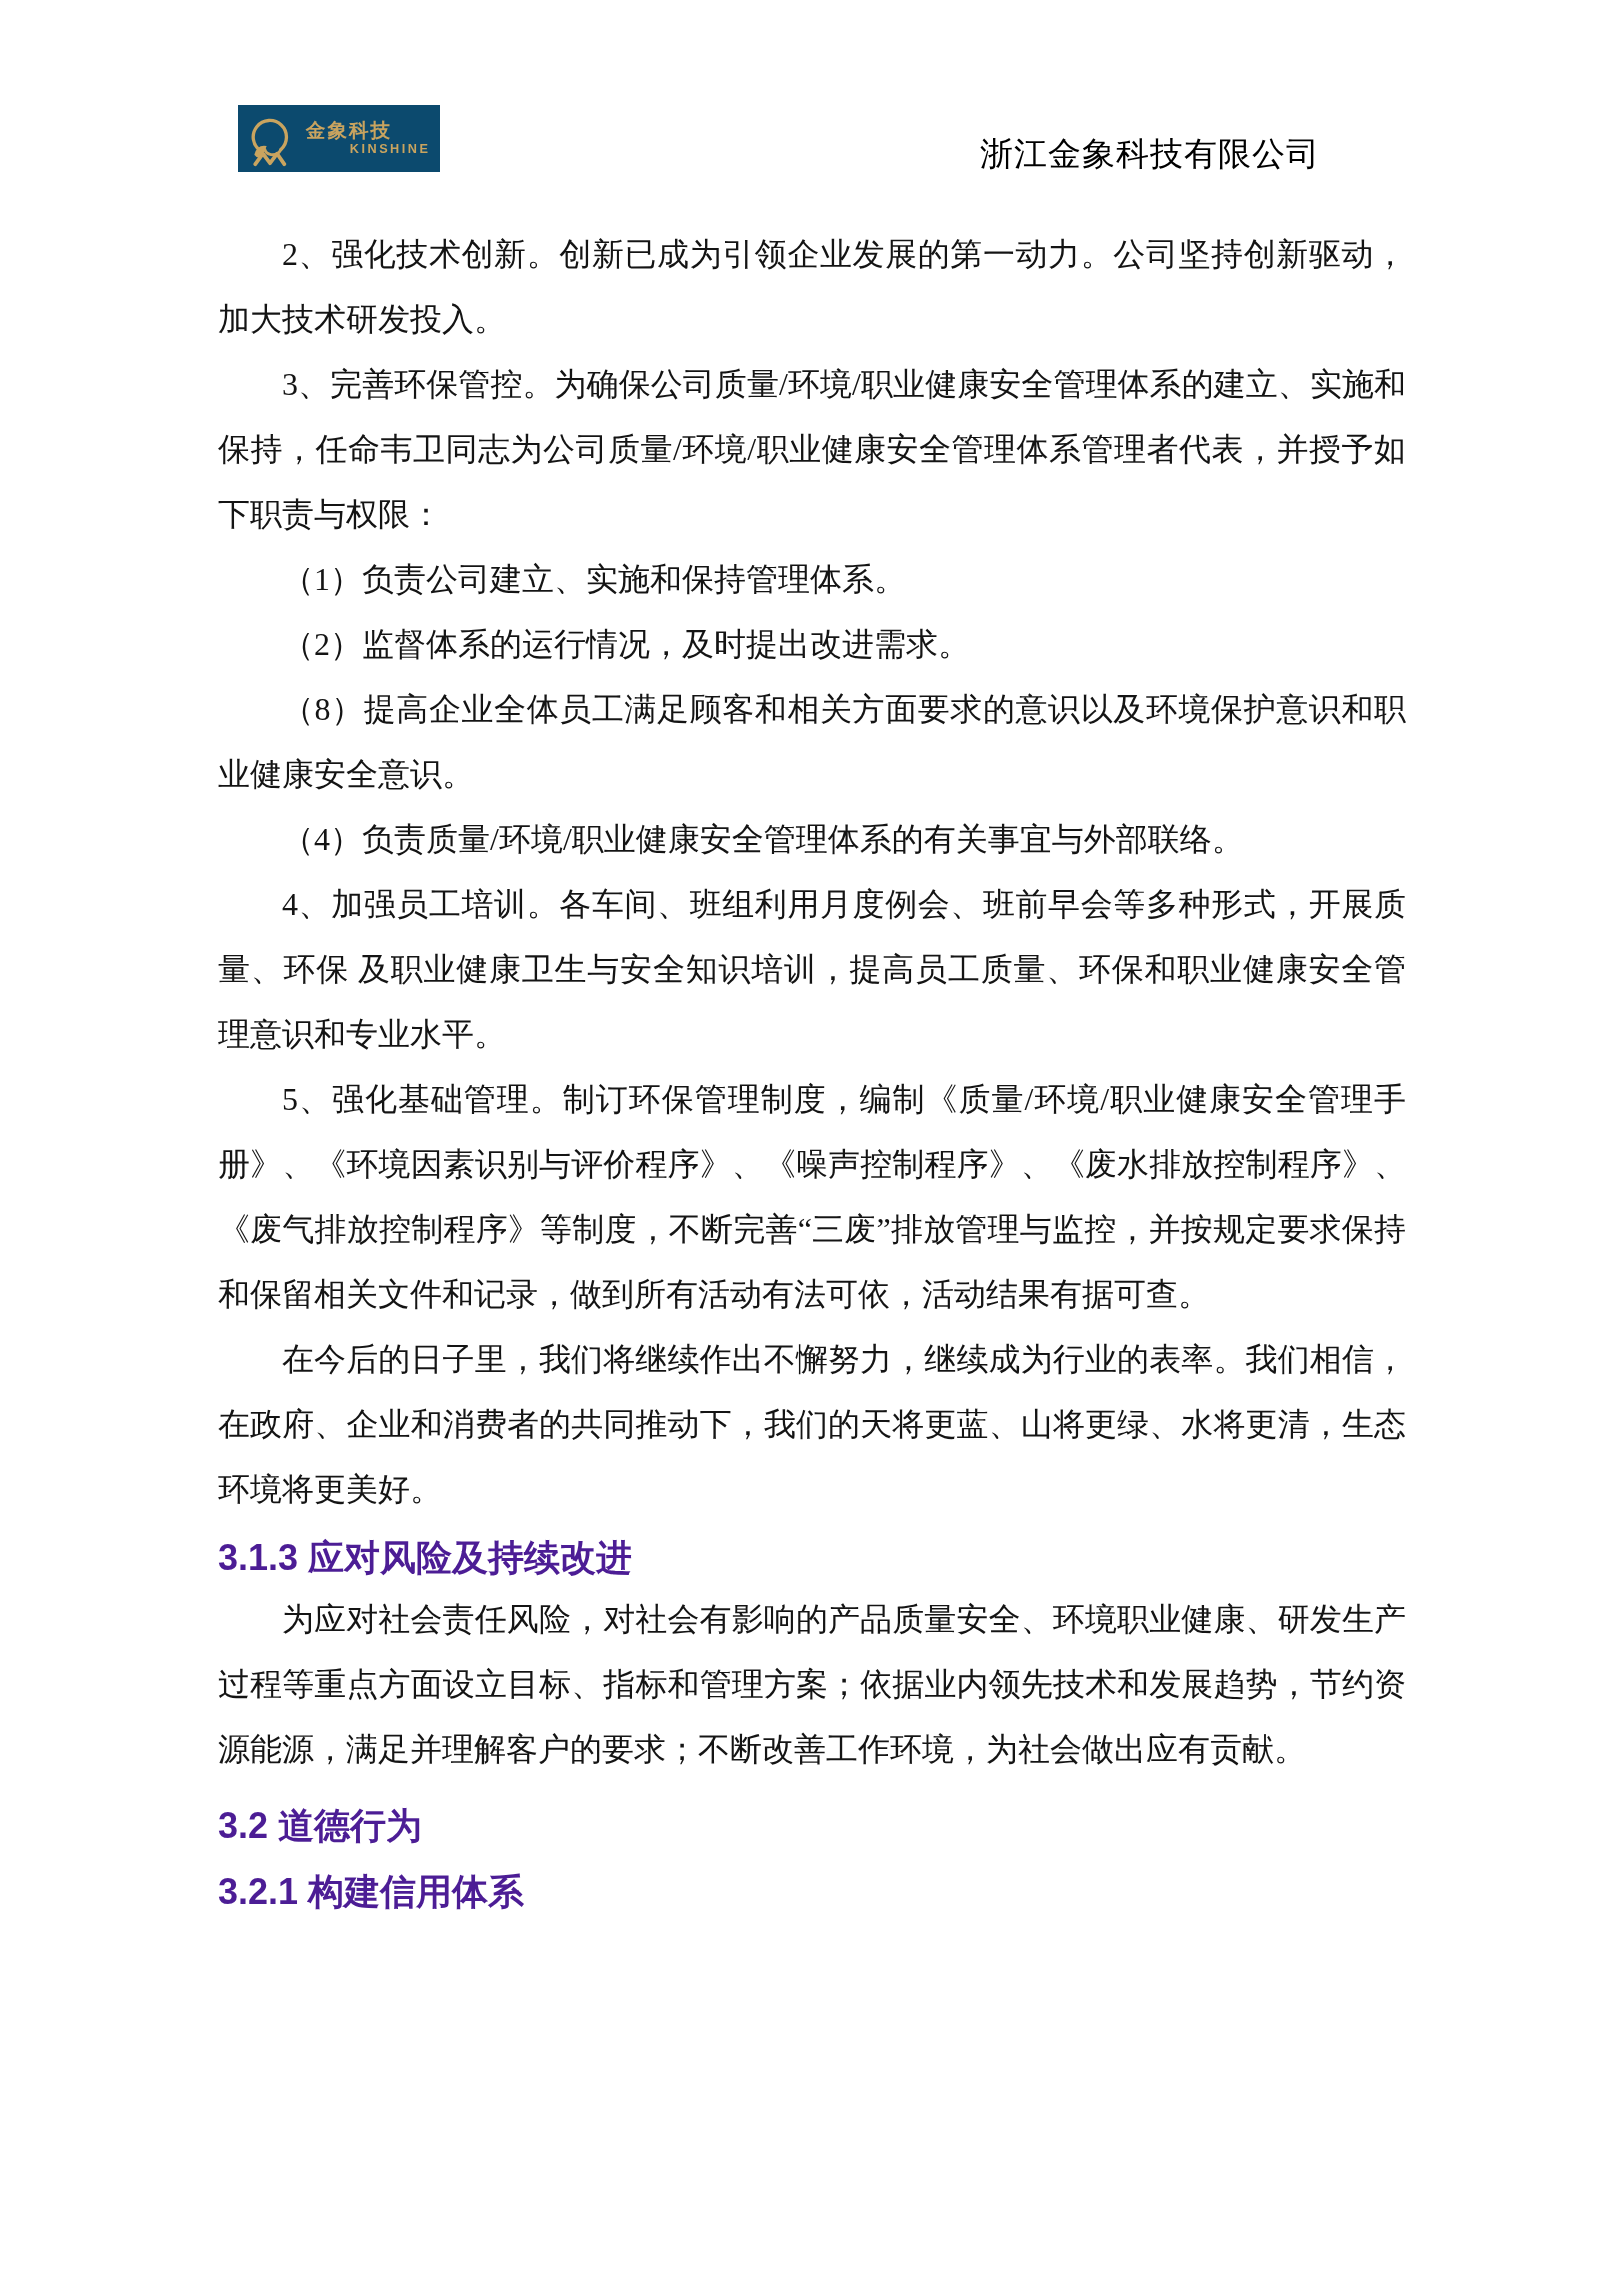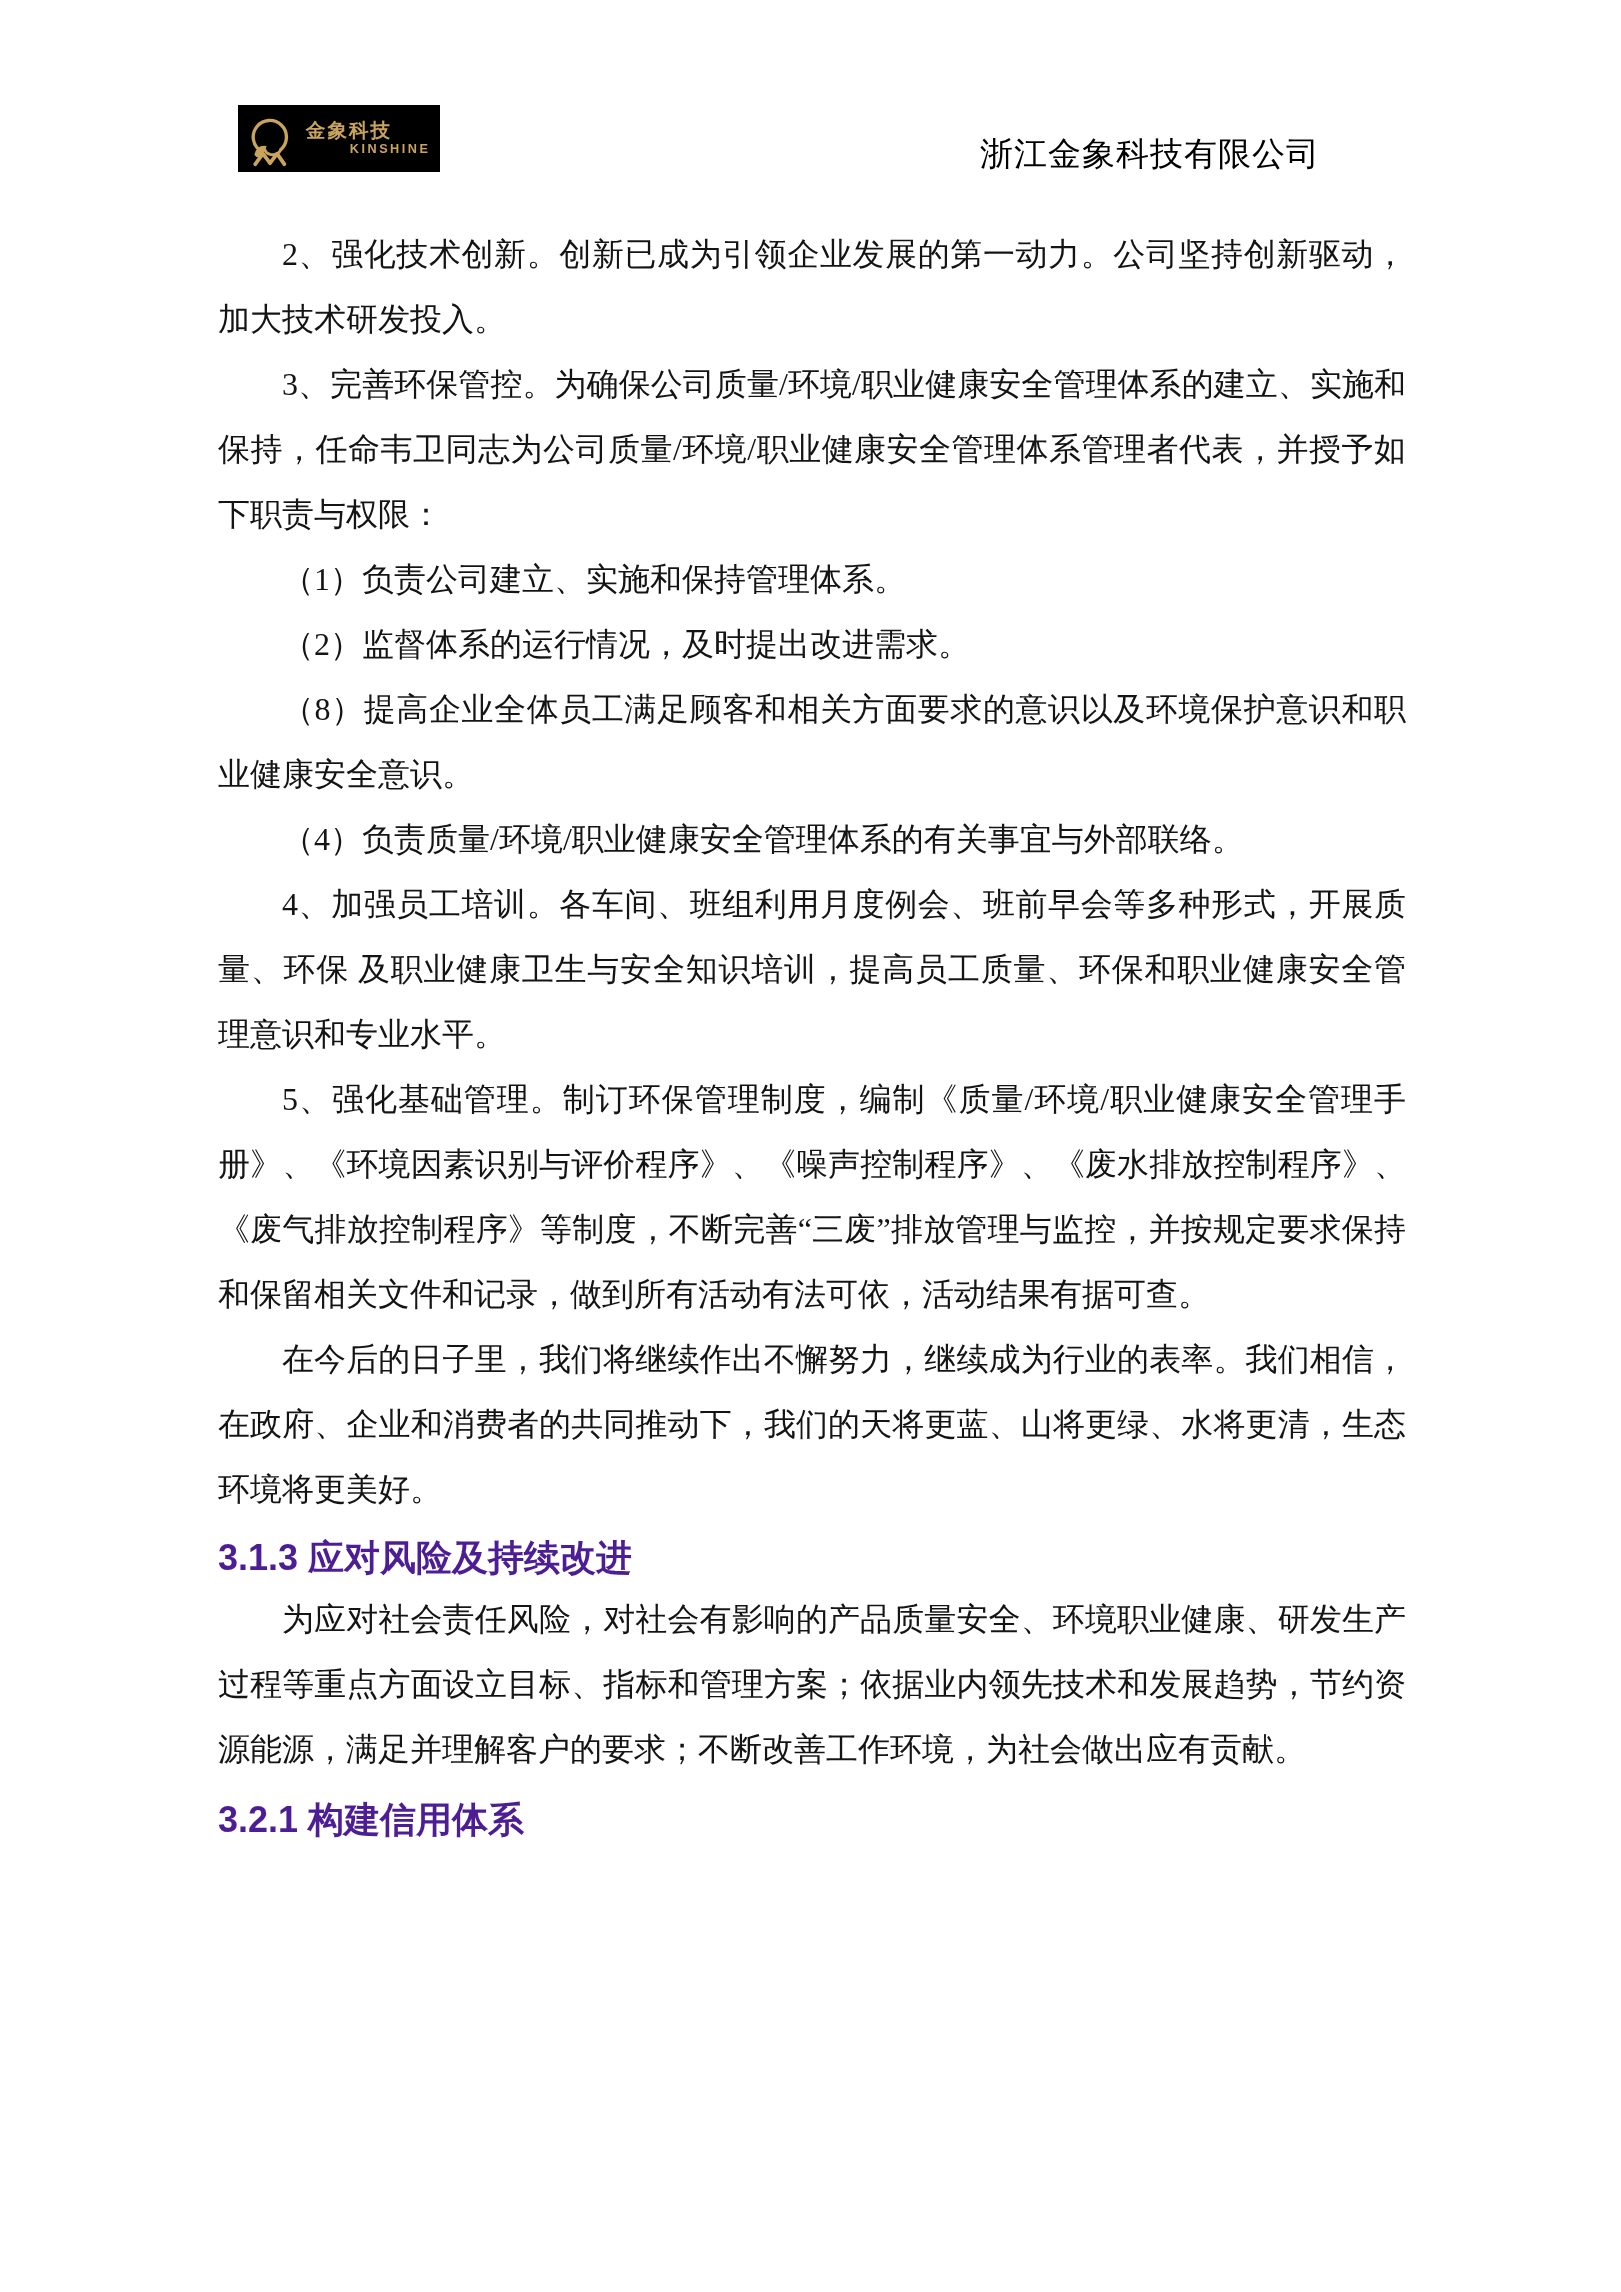--- a/index.html
+++ b/index.html
@@ -15,21 +15,21 @@
 
   
   .logo {
     position: absolute;
     left: 238px;
     top: 105px;
     height: 63px;
     display: flex;
     align-items: center;
     gap: 6.9px;
-    background: #000000;
+    background: #0c4a6e;
     padding: 2px 9.8px 2px 3.9px;
   }
   .logo svg { display: block; }
   .logo-text { display: flex; flex-direction: column; justify-content: center; }
   .logo-cn {
     font-family: "Liberation Sans", "DejaVu Sans", sans-serif;
     font-weight: 700;
     font-size: 19.6px;
     line-height: 21.6px;
     letter-spacing: 2px;
@@ -106,17 +106,18 @@
     <p>3、完善环保管控。为确保公司质量/环境/职业健康安全管理体系的建立、实施和保持，任命韦卫同志为公司质量/环境/职业健康安全管理体系管理者代表，并授予如下职责与权限：</p>
     <p>（1）负责公司建立、实施和保持管理体系。</p>
     <p>（2）监督体系的运行情况，及时提出改进需求。</p>
     <p>（8）提高企业全体员工满足顾客和相关方面要求的意识以及环境保护意识和职业健康安全意识。</p>
     <p>（4）负责质量/环境/职业健康安全管理体系的有关事宜与外部联络。</p>
     <p>4、加强员工培训。各车间、班组利用月度例会、班前早会等多种形式，开展质量、环保 及职业健康卫生与安全知识培训，提高员工质量、环保和职业健康安全管理意识和专业水平。</p>
     <p>5、强化基础管理。制订环保管理制度，编制《质量/环境/职业健康安全管理手册》、《环境因素识别与评价程序》、《噪声控制程序》、《废水排放控制程序》、《废气排放控制程序》等制度，不断完善“三废”排放管理与监控，并按规定要求保持和保留相关文件和记录，做到所有活动有法可依，活动结果有据可查。</p>
     <p>在今后的日子里，我们将继续作出不懈努力，继续成为行业的表率。我们相信，在政府、企业和消费者的共同推动下，我们的天将更蓝、山将更绿、水将更清，生态环境将更美好。</p>
     <h3 class="sec-313">3.1.3 应对风险及持续改进</h3>
     <p>为应对社会责任风险，对社会有影响的产品质量安全、环境职业健康、研发生产过程等重点方面设立目标、指标和管理方案；依据业内领先技术和发展趋势，节约资源能源，满足并理解客户的要求；不断改善工作环境，为社会做出应有贡献。</p>
+    <h2 class="sec-32">3.2 道德行为</h2>
     <h3 class="sec-321">3.2.1 构建信用体系</h3>
   </main>
 
 </div>
 
 
 </body></html>

